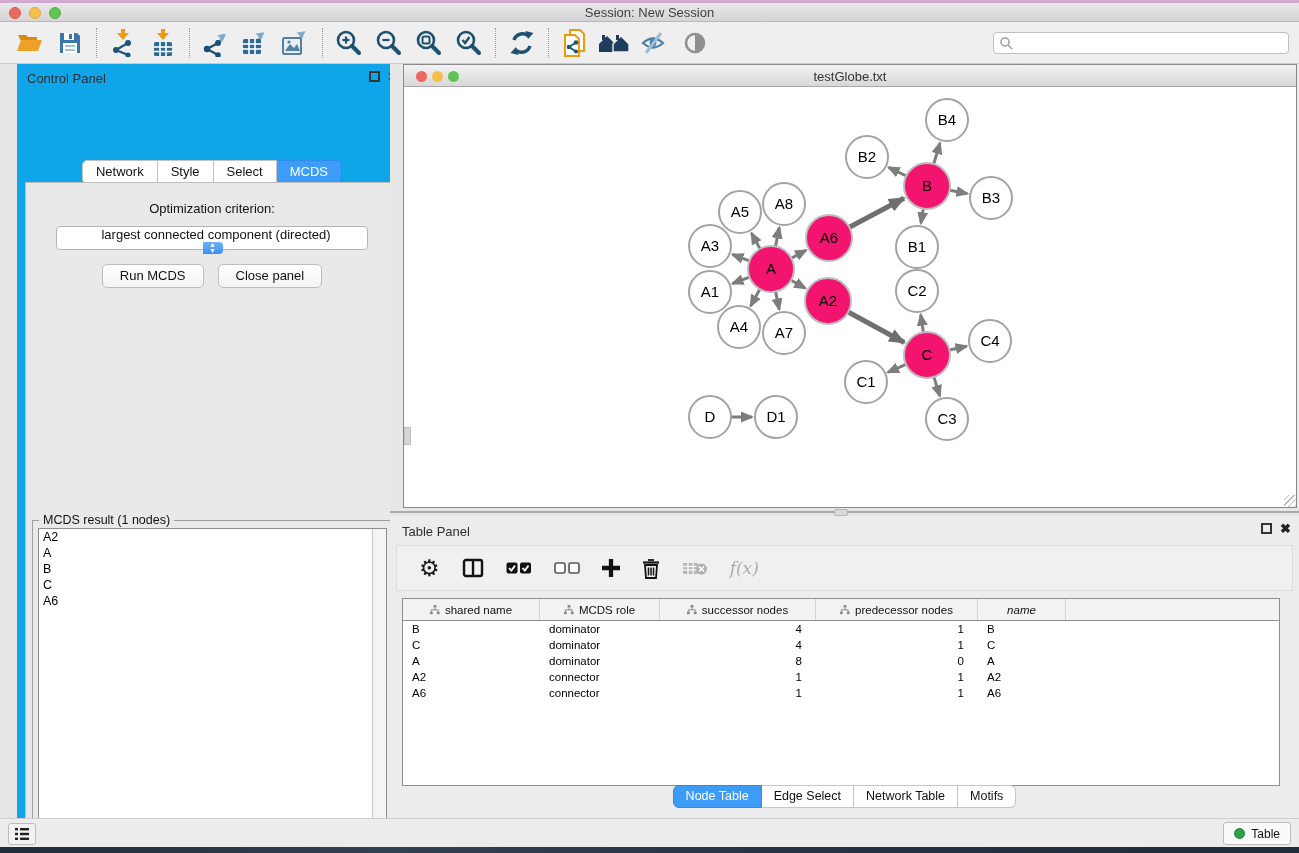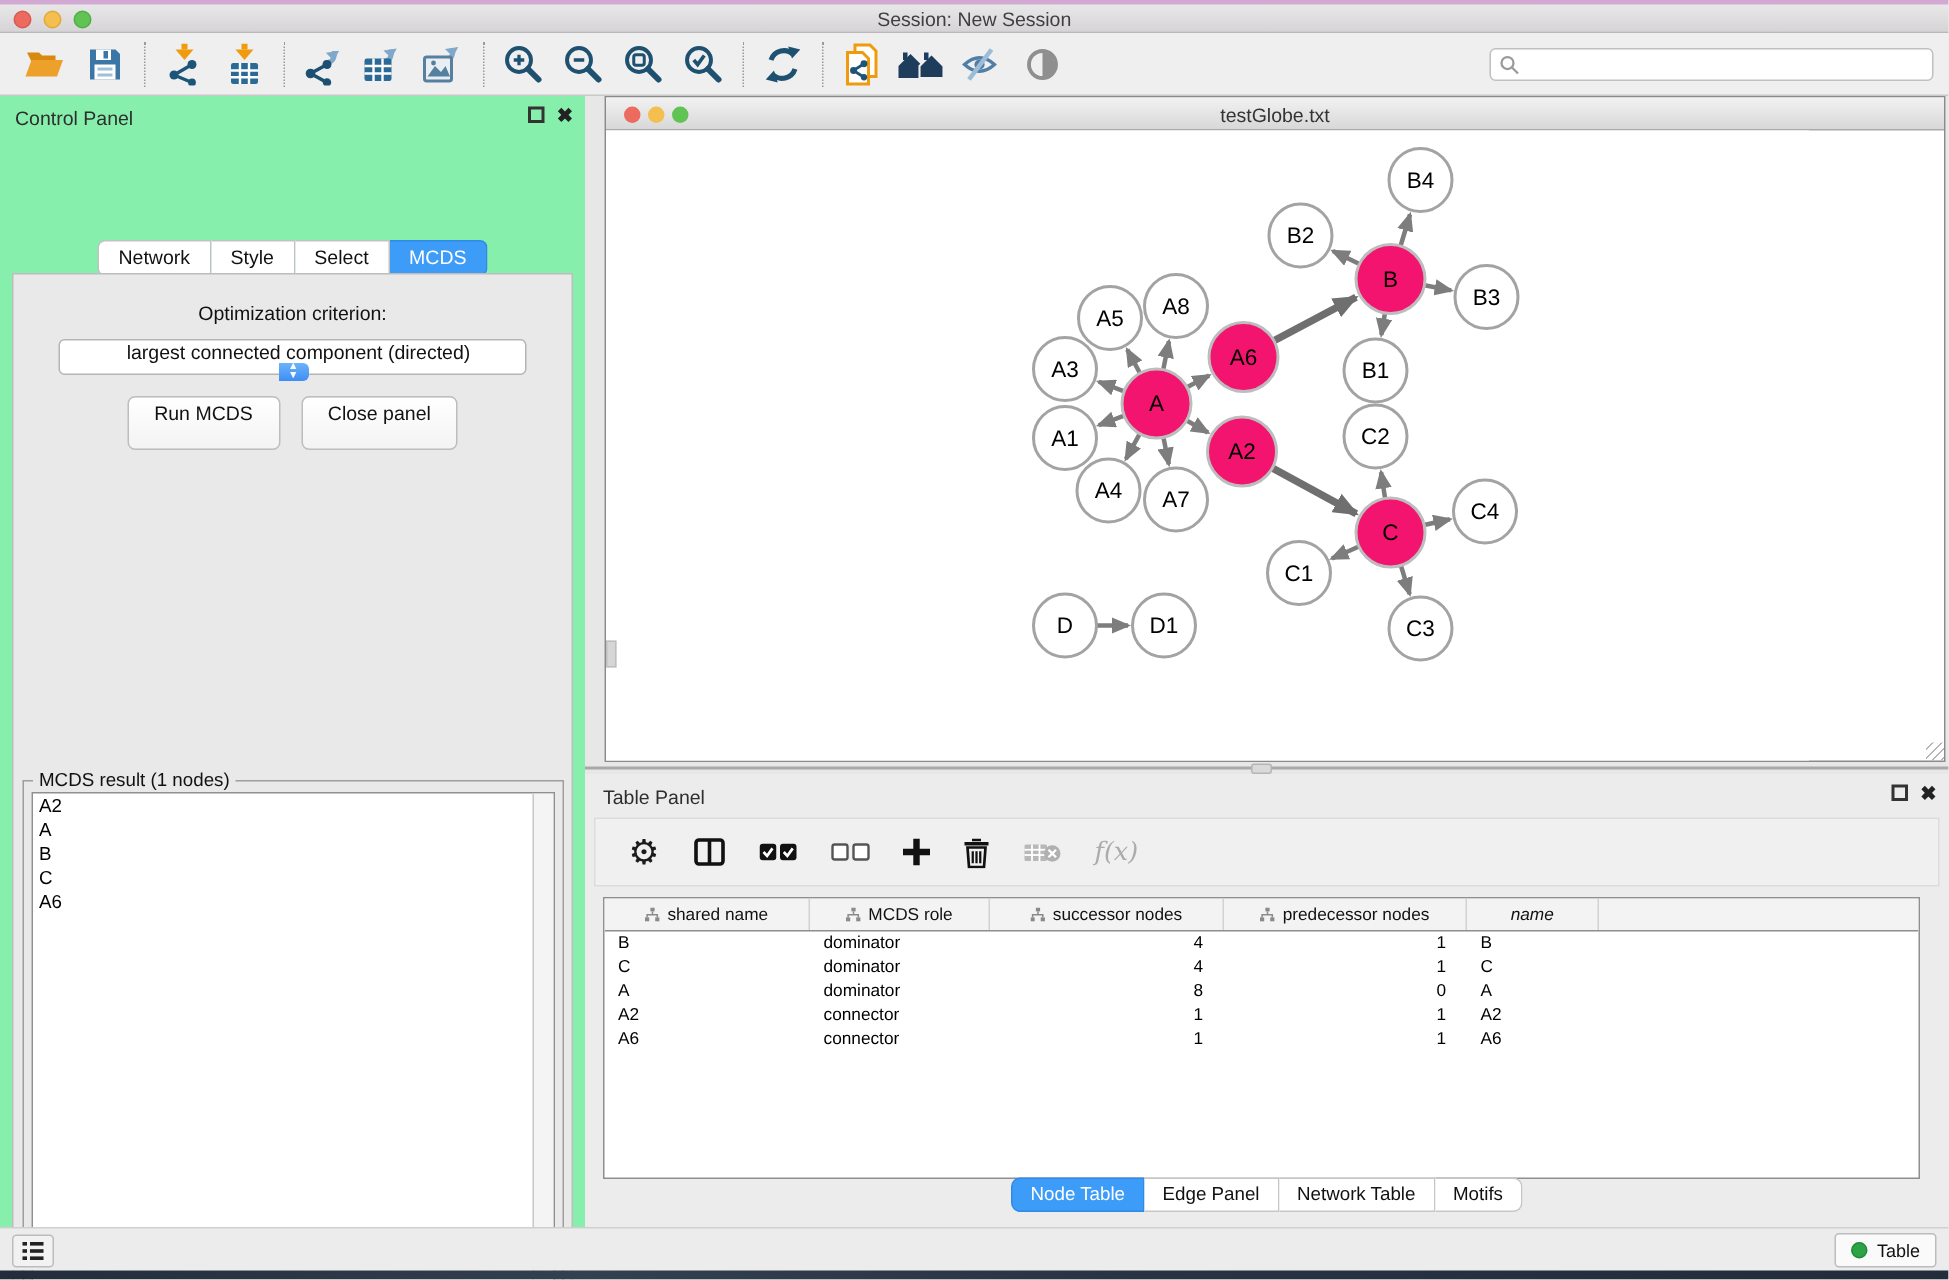--- a/index.html
+++ b/index.html
@@ -24,21 +24,21 @@
   .tbtn { width:40px; height:34px; display:flex; align-items:center; justify-content:center; background:none; border:none; cursor:default; }
   .tsep { width:1px; height:30px; border-left:1px dotted #9a9a9a; margin:0 6px; }
   .searchbox { position:absolute; right:10px; top:10px; width:296px; height:22px; background:#fff;
     border:1px solid #c0c0c0; border-radius:4px; display:flex; align-items:center; padding-left:5px; }
   .searchbox input { border:none; outline:none; flex:1; height:18px; font-size:12px; background:transparent; }
 
   
   .main { position:absolute; left:0; top:64px; width:1299px; height:754px; background:#e7e7e7; }
 
   
-  .control-panel { position:absolute; left:0; top:0; width:390px; height:754px; background:#86efac; }
+  .control-panel { position:absolute; left:17px; top:0; width:390px; height:754px; background:#0ea5e9; }
   .panel-head { position:absolute; left:0; top:0; width:100%; height:28px; }
   .panel-head .ptitle { position:absolute; left:10px; top:7px; font-size:13px; color:#2e2e2e; }
   .panel-icons { position:absolute; right:8px; top:7px; display:flex; gap:8px; align-items:center; }
   .float-ic { width:11px; height:11px; border:2px solid #333; display:inline-block; }
   .close-ic { font-size:13px; font-weight:bold; color:#222; line-height:11px; }
 
   .seg-tabs { position:absolute; top:96px; left:0; width:100%; display:flex; justify-content:center; }
   .seg { font-size:13px; color:#111; background:#fff; border:1px solid #c2c2c2; border-left:none;
     padding:3px 13px 4px; cursor:default; }
   .seg:first-child { border-left:1px solid #c2c2c2; border-radius:5px 0 0 5px; }
@@ -49,21 +49,21 @@
     background:#e9e9e9; border:1px solid #bdbdbd; }
   .opt-label { margin-top:18px; text-align:center; font-size:13px; color:#111; }
   .combo { position:relative; margin:10px auto 0; width:312px; height:24px; background:#fff;
     border:1px solid #b5b5b5; border-radius:4px; display:flex; align-items:center;flex-direction:column; }
   .combo .combo-text { flex:1; font-size:13px; color:#111; padding-left:8px; white-space:nowrap; }
   .combo .stepper { width:20px; height:24px; margin-right:-1px; border-radius:0 4px 4px 0;
     background:linear-gradient(#6db3fa,#3d8ef5); display:flex; flex-direction:column; align-items:center; justify-content:center; color:#fff; }
   .combo .stepper span { font-size:7px; line-height:6px; }
   .btn-row { margin-top:14px; display:flex; justify-content:center; gap:14px; }
   .pushbtn { font-size:13px; color:#111; background:linear-gradient(#ffffff,#f3f3f3);
-    border:1px solid #bdbdbd; border-radius:5px; padding:3px 17px 16px; cursor:default; }
+    border:1px solid #bdbdbd; border-radius:5px; padding:3px 17px 4px; cursor:default; }
 
   .groupbox { position:absolute; left:6px; top:337px; width:361px; height:345px; border:1px solid #9e9e9e; }
   .groupbox .gtitle { position:absolute; top:-8px; left:6px; background:#e9e9e9; padding:0 4px; font-size:12.5px; color:#111; }
   .result-list { position:absolute; left:5px; top:7px; right:5px; bottom:6px; background:#fff; border:1px solid #8f8f8f; overflow:hidden; }
   .result-scroll { position:absolute; right:0; top:0; bottom:0; width:14px; background:#f4f4f4; border-left:1px solid #c8c8c8; }
   .result-item { font-size:12.5px; color:#000; line-height:16px; padding-left:4px; }
 
   
   .right-area { position:absolute; left:390px; top:0; width:909px; height:754px; background:#e7e7e7; }
 
@@ -615,21 +615,21 @@
               <div class="td left" style="width: 137px;">A6</div>
               <div class="td left" style="width: 120px;">connector</div>
               <div class="td right" style="width: 156px;">1</div>
               <div class="td right" style="width: 162px;">1</div>
               <div class="td left" style="width: 88px;">A6</div>
             </div>
           </div>
 
         <div class="bottom-tabs">
           <button class="btab active">Node Table</button>
-          <button class="btab">Edge Panel</button>
+          <button class="btab">Edge Select</button>
           <button class="btab">Network Table</button>
           <button class="btab">Motifs</button>
         </div>
       </div>
     </div>
   </div>
 
   <div class="statusbar">
     <button class="list-btn">
       <svg width="16" height="14" viewBox="0 0 16 14">

